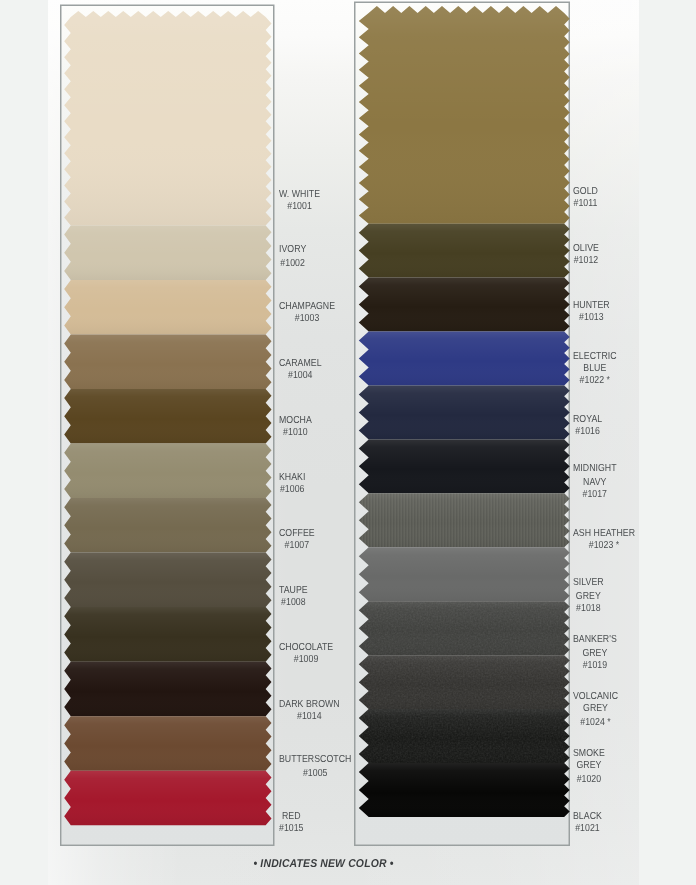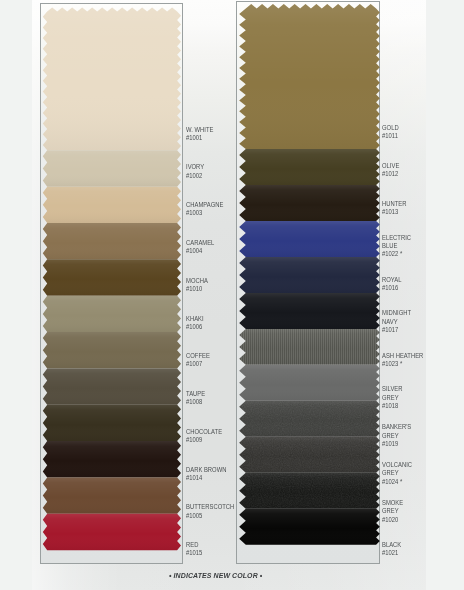--- a/index.html
+++ b/index.html
@@ -1,20 +1,20 @@
 <!DOCTYPE html>
 <html><head>
 <meta charset="utf-8">
 <title>Fabric Color Swatch Card</title>
 <style>
   html,body{margin:0;padding:0;}
   body{width:464px;height:590px;overflow:hidden;
        font-family:"Liberation Sans",sans-serif;
        background:#f1f3f2;position:relative;}
-  .stage{position:absolute;left:0;top:0;width:464px;height:590px;}
+  .stage{position:absolute;left:0;top:0;width:464px;height:590px;text-align:center;}
 
   
   .card{position:absolute;left:32px;top:0;width:394px;height:590px;
         background:linear-gradient(180deg,
             #fdfdfc 0%,  #fbfbfa 4%,  #f5f5f3 9%,
             #eeefec 17%, #e6e8e6 26%, #e1e3e2 38%,
             #dfe1e0 55%, #dfe1e0 78%, #e2e4e3 92%, #e5e7e6 100%);}
   .cardsheen{position:absolute;left:32px;top:0;width:394px;height:590px;
         background:linear-gradient(90deg,
             rgba(255,255,255,0.62) 0%, rgba(255,255,255,0.30) 9%,

